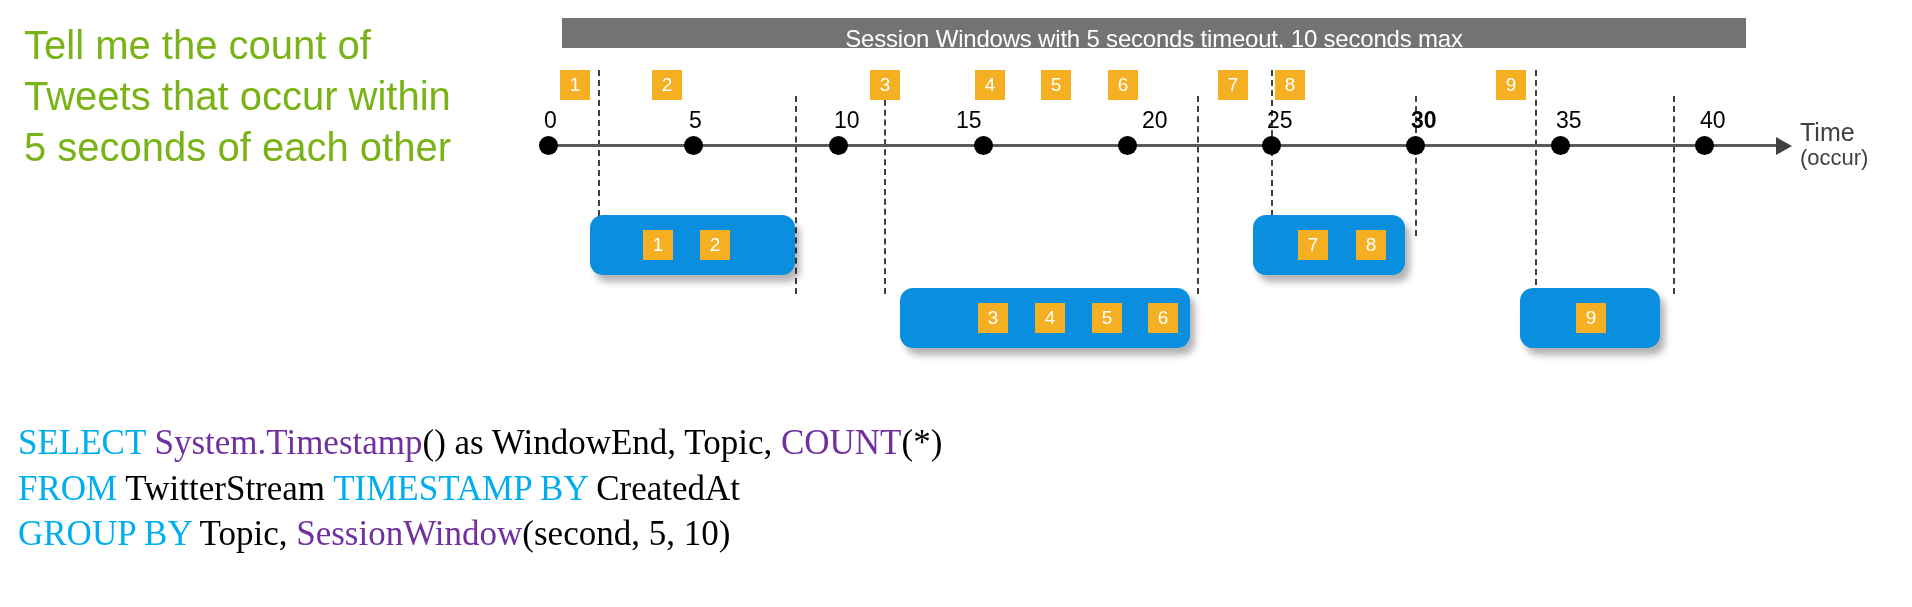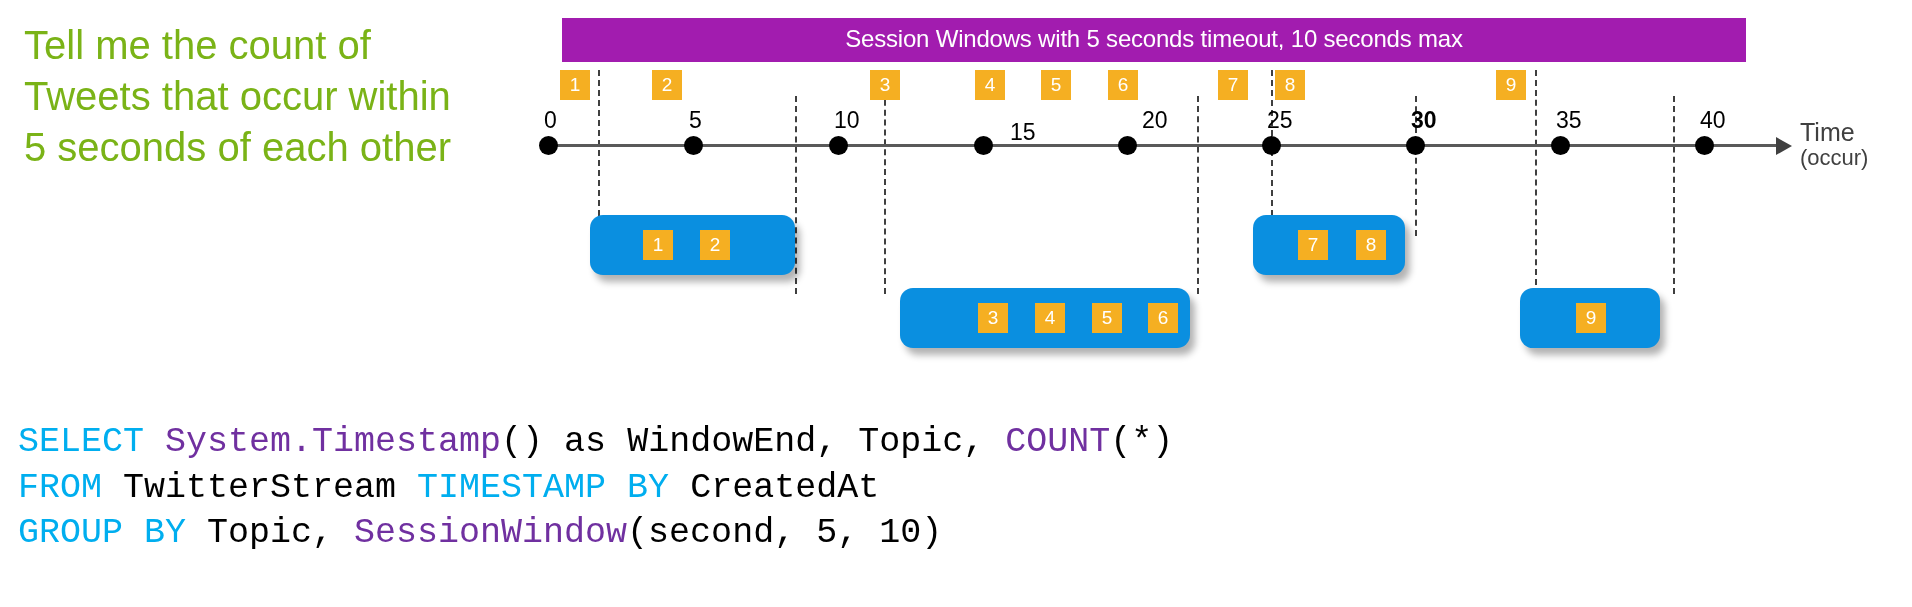--- a/index.html
+++ b/index.html
@@ -14,22 +14,22 @@
   
   .prompt{
     position:absolute;left:24px;top:20px;width:430px;
     font-size:40px;line-height:1.28;color:#7AB317;
     font-family:Liberation Sans, sans-serif;
     font-weight:400;letter-spacing:0px;
   }
 
   
   .banner{
-    position:absolute;left:562px;top:18px;width:1184px;height:44px;
-    background:#a21caf;
+    position:absolute;left:562px;top:18px;width:1184px;height:30px;
+    background:#737373;
   }
   .banner-label{
     position:absolute;left:0;top:0;width:100%;height:42px;
     display:flex;align-items:center;justify-content:center;
     color:#ffffff;font-size:24px;letter-spacing:-0.2px;
     font-family:"Liberation Sans", sans-serif;font-weight:300;
   }
 
   
   .axis-line{
@@ -71,21 +71,21 @@
   
   .swin{
     position:absolute;background:#0A8FE0;border-radius:13px;
     box-shadow:5px 7px 7px rgba(0,0,0,0.30);
   }
   .swin .evt{position:absolute;top:50%;transform:translateY(-50%);}
 
   
   .sql{
     position:absolute;left:18px;top:420px;
-    font-family:Liberation Mono, monospace;
+    font-family:Liberation Serif, serif;
     font-size:35px;line-height:1.30;color:#000000;
     white-space:pre;letter-spacing:0px;
   }
   .kw{color:#00AEEF;}
   .fn{color:#7030A0;}
   .pl{color:#000000;}
 </style>
 </head>
 <body>
 
@@ -108,21 +108,21 @@
       <div class="vline" style="left:1673px;top:96px;height:198px;"></div>
       <div class="axis-line"></div>
       <div class="axis-arrow"></div>
       <div class="tick-dot" style="left:539px;"></div>
       <div class="tick-label" style="left:544px;">0</div>
       <div class="tick-dot" style="left:684px;"></div>
       <div class="tick-label" style="left:689px;">5</div>
       <div class="tick-dot" style="left:829px;"></div>
       <div class="tick-label" style="left:834px;">10</div>
       <div class="tick-dot" style="left:974px;"></div>
-      <div class="tick-label" style="left:1010px;margin-top:12px;">15</div>
+      <div class="tick-label" style="left:956px;">15</div>
       <div class="tick-dot" style="left:1118px;"></div>
       <div class="tick-label" style="left:1123px;margin-left:19px;">20</div>
       <div class="tick-dot" style="left:1262px;"></div>
       <div class="tick-label" style="left:1267px;">25</div>
       <div class="tick-dot" style="left:1406px;"></div>
       <div class="tick-label" style="left:1411px;font-weight:bold;">30</div>
       <div class="tick-dot" style="left:1551px;"></div>
       <div class="tick-label" style="left:1556px;">35</div>
       <div class="tick-dot" style="left:1695px;"></div>
       <div class="tick-label" style="left:1700px;">40</div>

